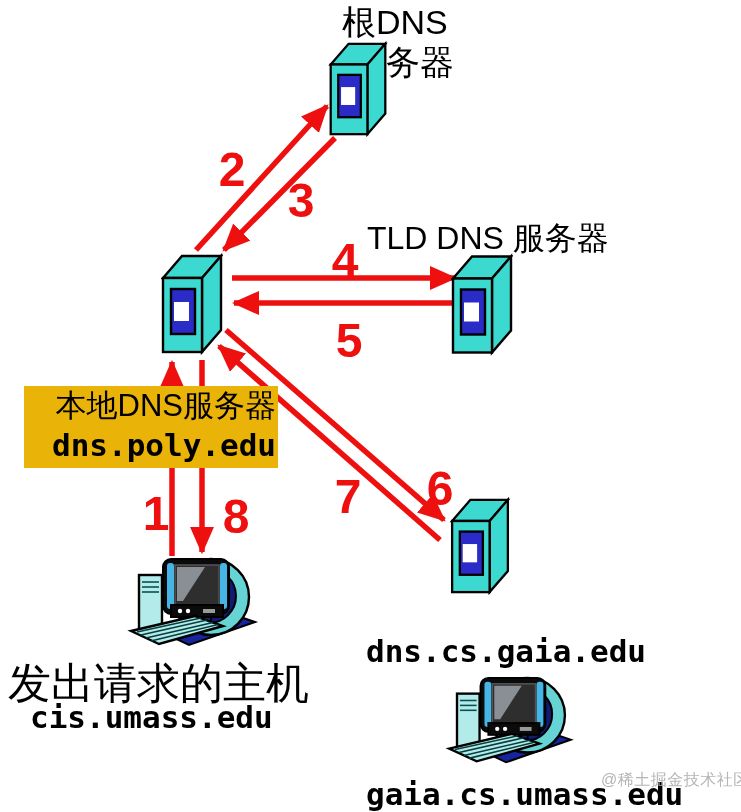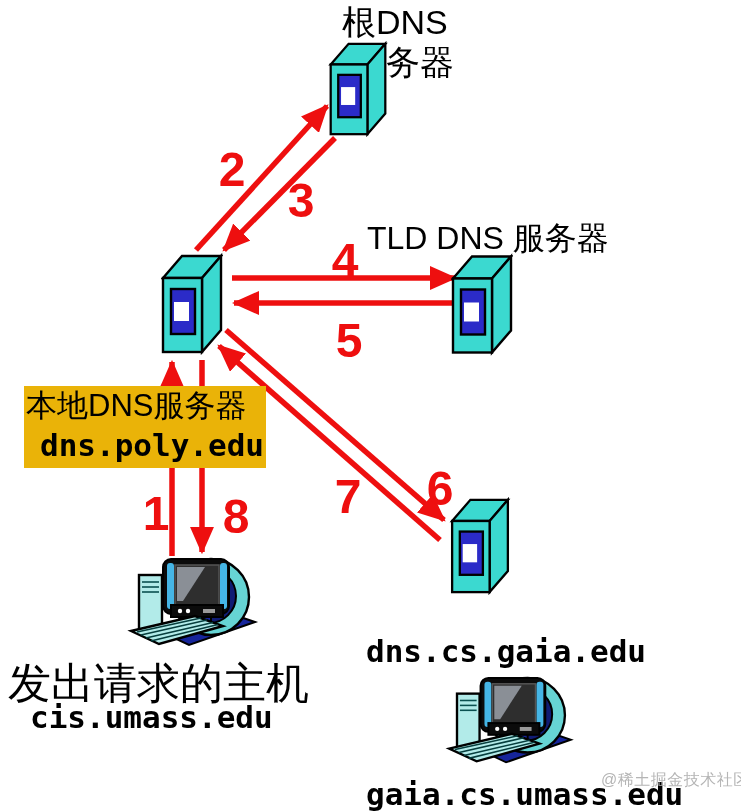--- a/index.html
+++ b/index.html
@@ -17,20 +17,21 @@
   .step-num{
     position:absolute;
     transform:translate(-50%,-50%);
     color:var(--arrow-red,#ee0f0f);
     font-size:48px;font-weight:bold;line-height:1;
     z-index:40;white-space:nowrap;
   }
   .cjk{
     position:absolute;color:#000;line-height:1.15;white-space:nowrap;z-index:30;
     font-family:"Liberation Sans",sans-serif;
+    text-align:right;
   }
   .mono{
     position:absolute;color:#000;font-weight:bold;line-height:1.1;white-space:nowrap;z-index:30;
     font-family:"DejaVu Sans Mono","Liberation Mono",monospace;
   }
   .behind-icon{z-index:5;}
   .icon{position:absolute;z-index:20;}
   .local-labels{
     position:absolute;left:24px;top:386px;z-index:30;background:#eab308;
     padding:2px 2px 6px 2px;
@@ -135,21 +136,21 @@
       <use href="#sym-pc"></use>
     </svg>
 
   <div class="cjk" style="left:342px;top:3px;font-size:34px">根DNS</div>
   <div class="cjk behind-icon" style="left:352px;top:43px;font-size:34px">服务器</div>
 
   <div class="cjk" style="left:367px;top:220px;font-size:32px">TLD DNS 服务器</div>
 
   <div class="local-labels">
     <div class="cjk" style="font-size:31px">本地DNS服务器</div>
-    <div class="mono" style="font-size:31px;margin-left:14px;margin-top:4px">dns.poly.edu</div>
+    <div class="mono" style="font-size:31px;margin-left:26px;margin-top:4px">dns.poly.edu</div>
   </div>
 
   <div class="mono" style="left:366px;top:634px;font-size:31px">dns.cs.gaia.edu</div>
 
   <div class="cjk" style="left:8px;top:659px;font-size:43px">发出请求的主机</div>
   <div class="mono" style="left:30px;top:700px;font-size:31px">cis.umass.edu</div>
 
   <div class="mono" style="left:366px;top:777px;font-size:31px">gaia.cs.umass.edu</div>
 
   <div class="watermark">@稀土掘金技术社区</div>

